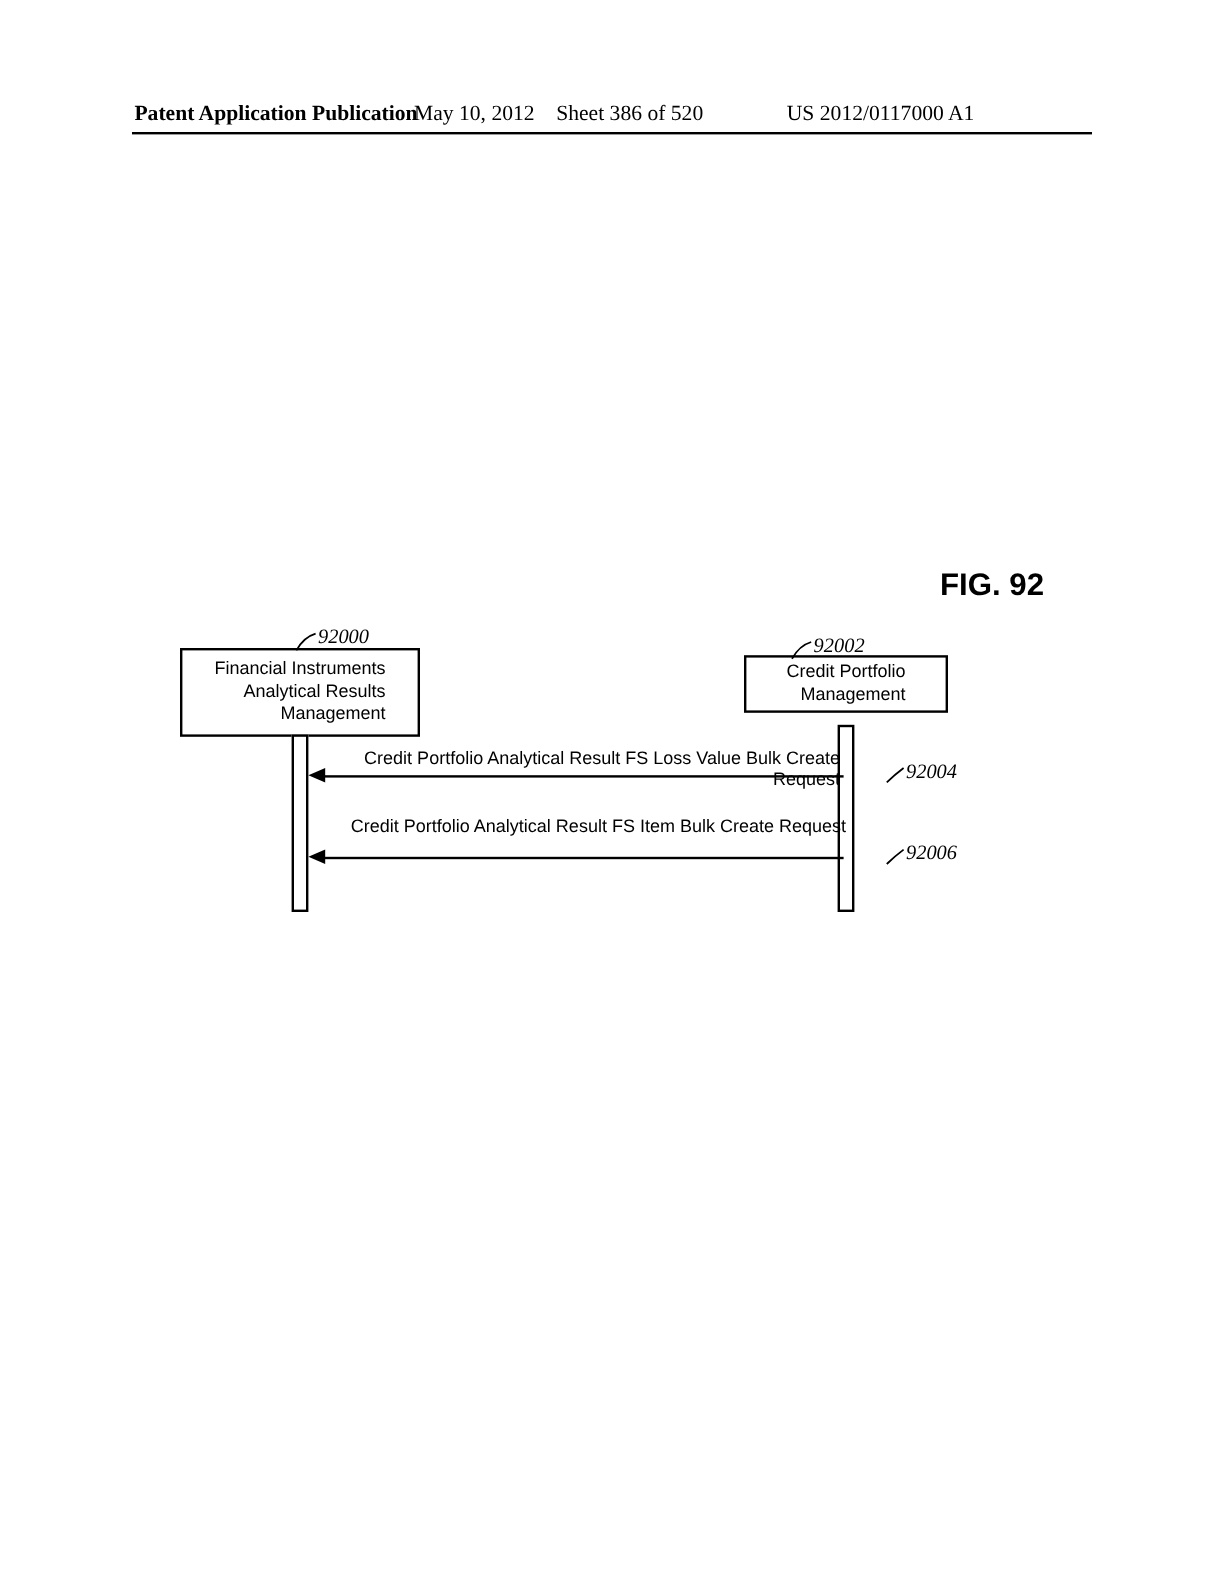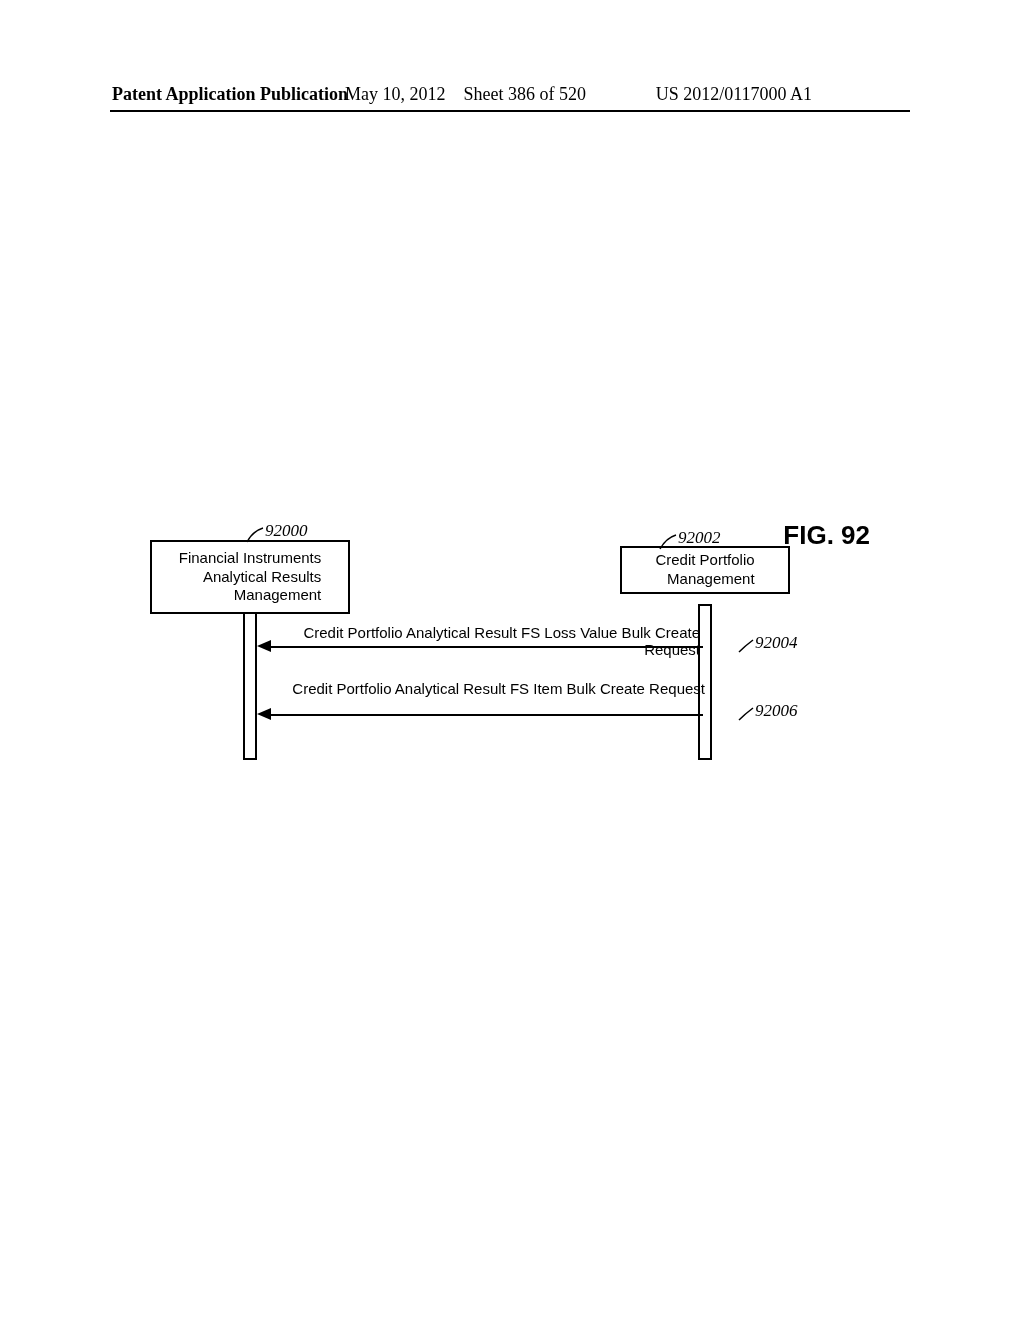--- a/index.html
+++ b/index.html
@@ -6,21 +6,21 @@
   html, body { width: 1024px; height: 1320px; background: #fff; font-family: "Times New Roman", Times, serif; color: #000; }
   .page { width: 1024px; height: 1320px; position: relative; }
   .hdr { position: absolute; top: 84px; left: 0; width: 932px; display: flex; font-size: 18px; }
   .hdr-left { margin-left: 112px; font-weight: bold; }
   .hdr-center { position: absolute; left: 345px; }
   .hdr-right { position: absolute; right: 120px; }
   .hdr-sheet { margin-right: 22px; }
   .rule { position: absolute; top: 110px; left: 110px; width: 800px; height: 0; border-top: 2px solid #000; }
 
   .fig-wrap { position: absolute; left: 120px; top: 480px; width: 790px; }
-  .fig-title { position: absolute; right: 40px; top: -8px; font-family: Arial, Helvetica, sans-serif; font-size: 26px; font-weight: bold; margin-top: 48px; }
+  .fig-title { position: absolute; right: 40px; top: -8px; font-family: Arial, Helvetica, sans-serif; font-size: 26px; font-weight: bold; }
 
   .diagram { position: absolute; left: 0; top: 46px; width: 790px; height: 300px; }
 
   .box { position: absolute; border: 2px solid #000; background: #fff; font-family: Arial, Helvetica, sans-serif; font-size: 15px; text-align: right; display: flex; align-items: center; justify-content: center; line-height: 1.25; }
   .box-left { left: 30px; top: 14px; width: 200px; height: 74px; }
   .box-right { left: 500px; top: 20px; width: 170px; height: 48px; }
 
   .ref { position: absolute; font-family: Liberation Serif, serif; font-style: italic; font-size: 17px; }
   .ref svg { position: absolute; }
 

